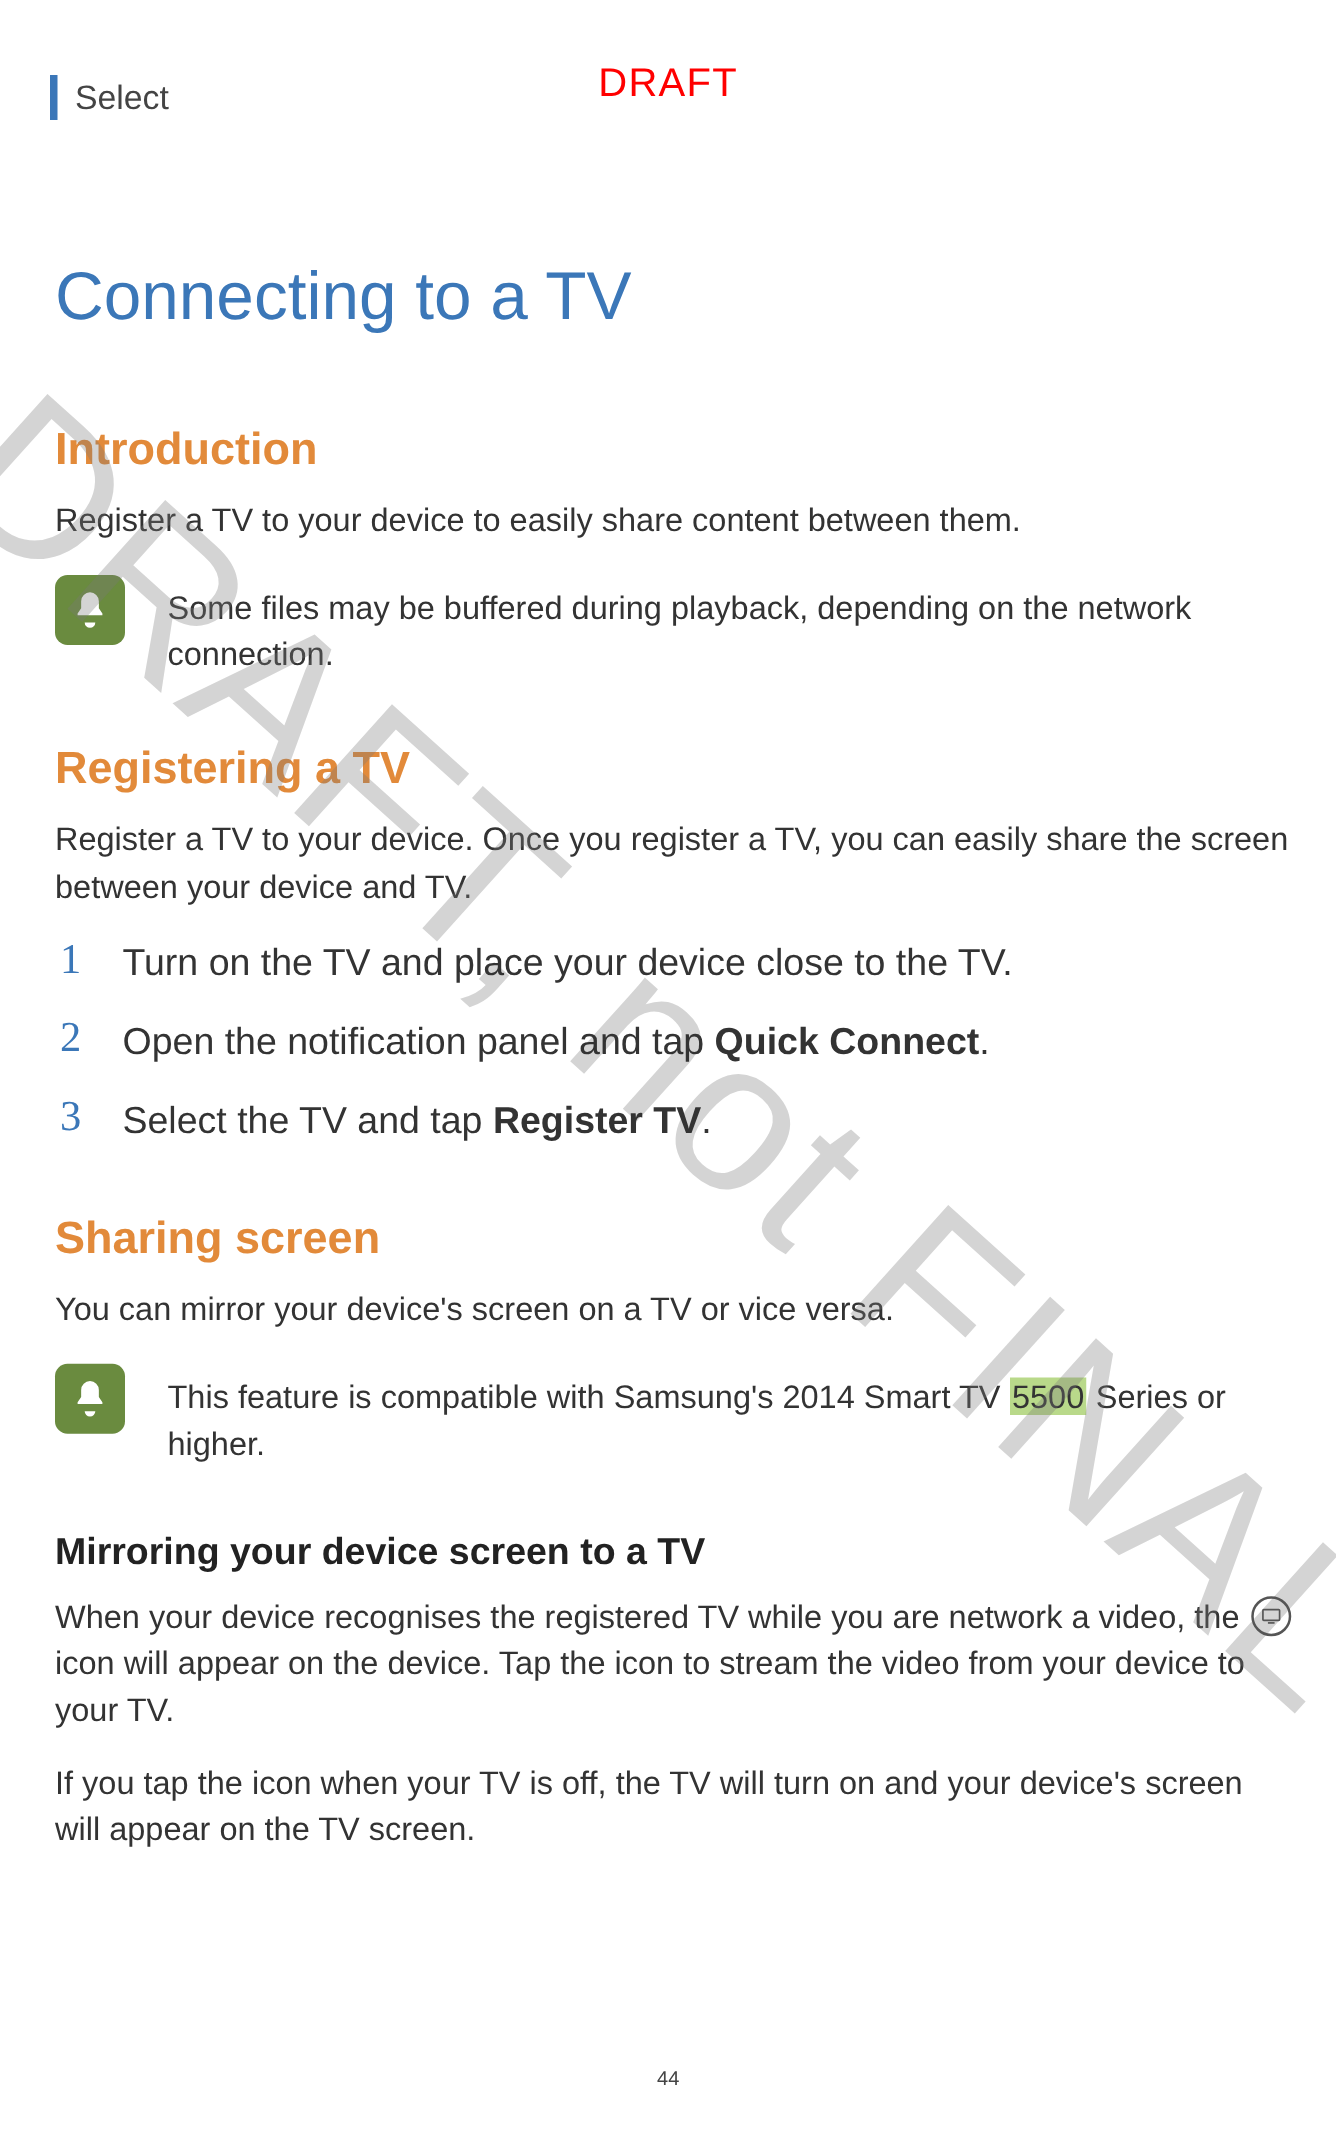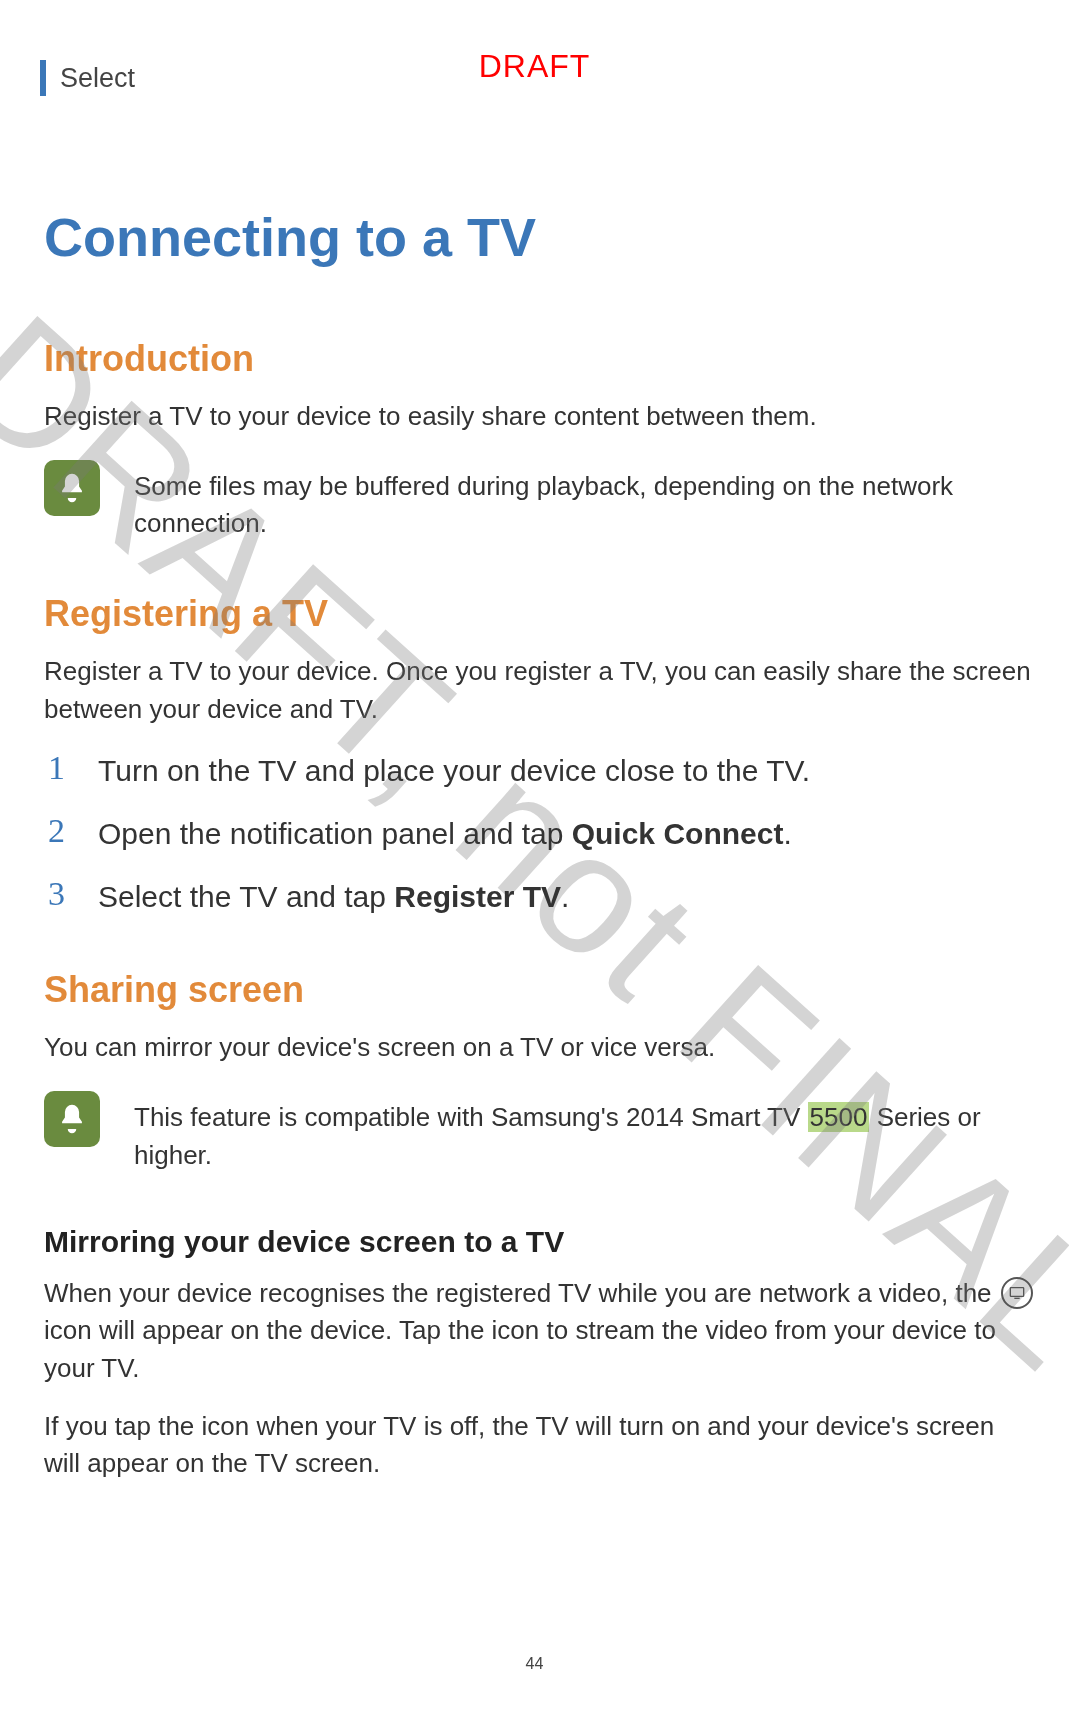--- a/index.html
+++ b/index.html
@@ -45,21 +45,21 @@
     font-size: 32px;
     letter-spacing: 1px;
   }
   .content {
     padding-left: 4px;
     padding-right: 4px;
   }
   h1.title {
     color: #3b77b8;
     font-size: 54px;
-    font-weight: 700;
+    font-weight: 400;
     margin: 0 0 70px 0;
   }
   h2.section {
     color: #e28a3a;
     font-size: 36px;
     font-weight: 700;
     margin: 0 0 18px 0;
   }
   h3.subsection {
     color: #222;

